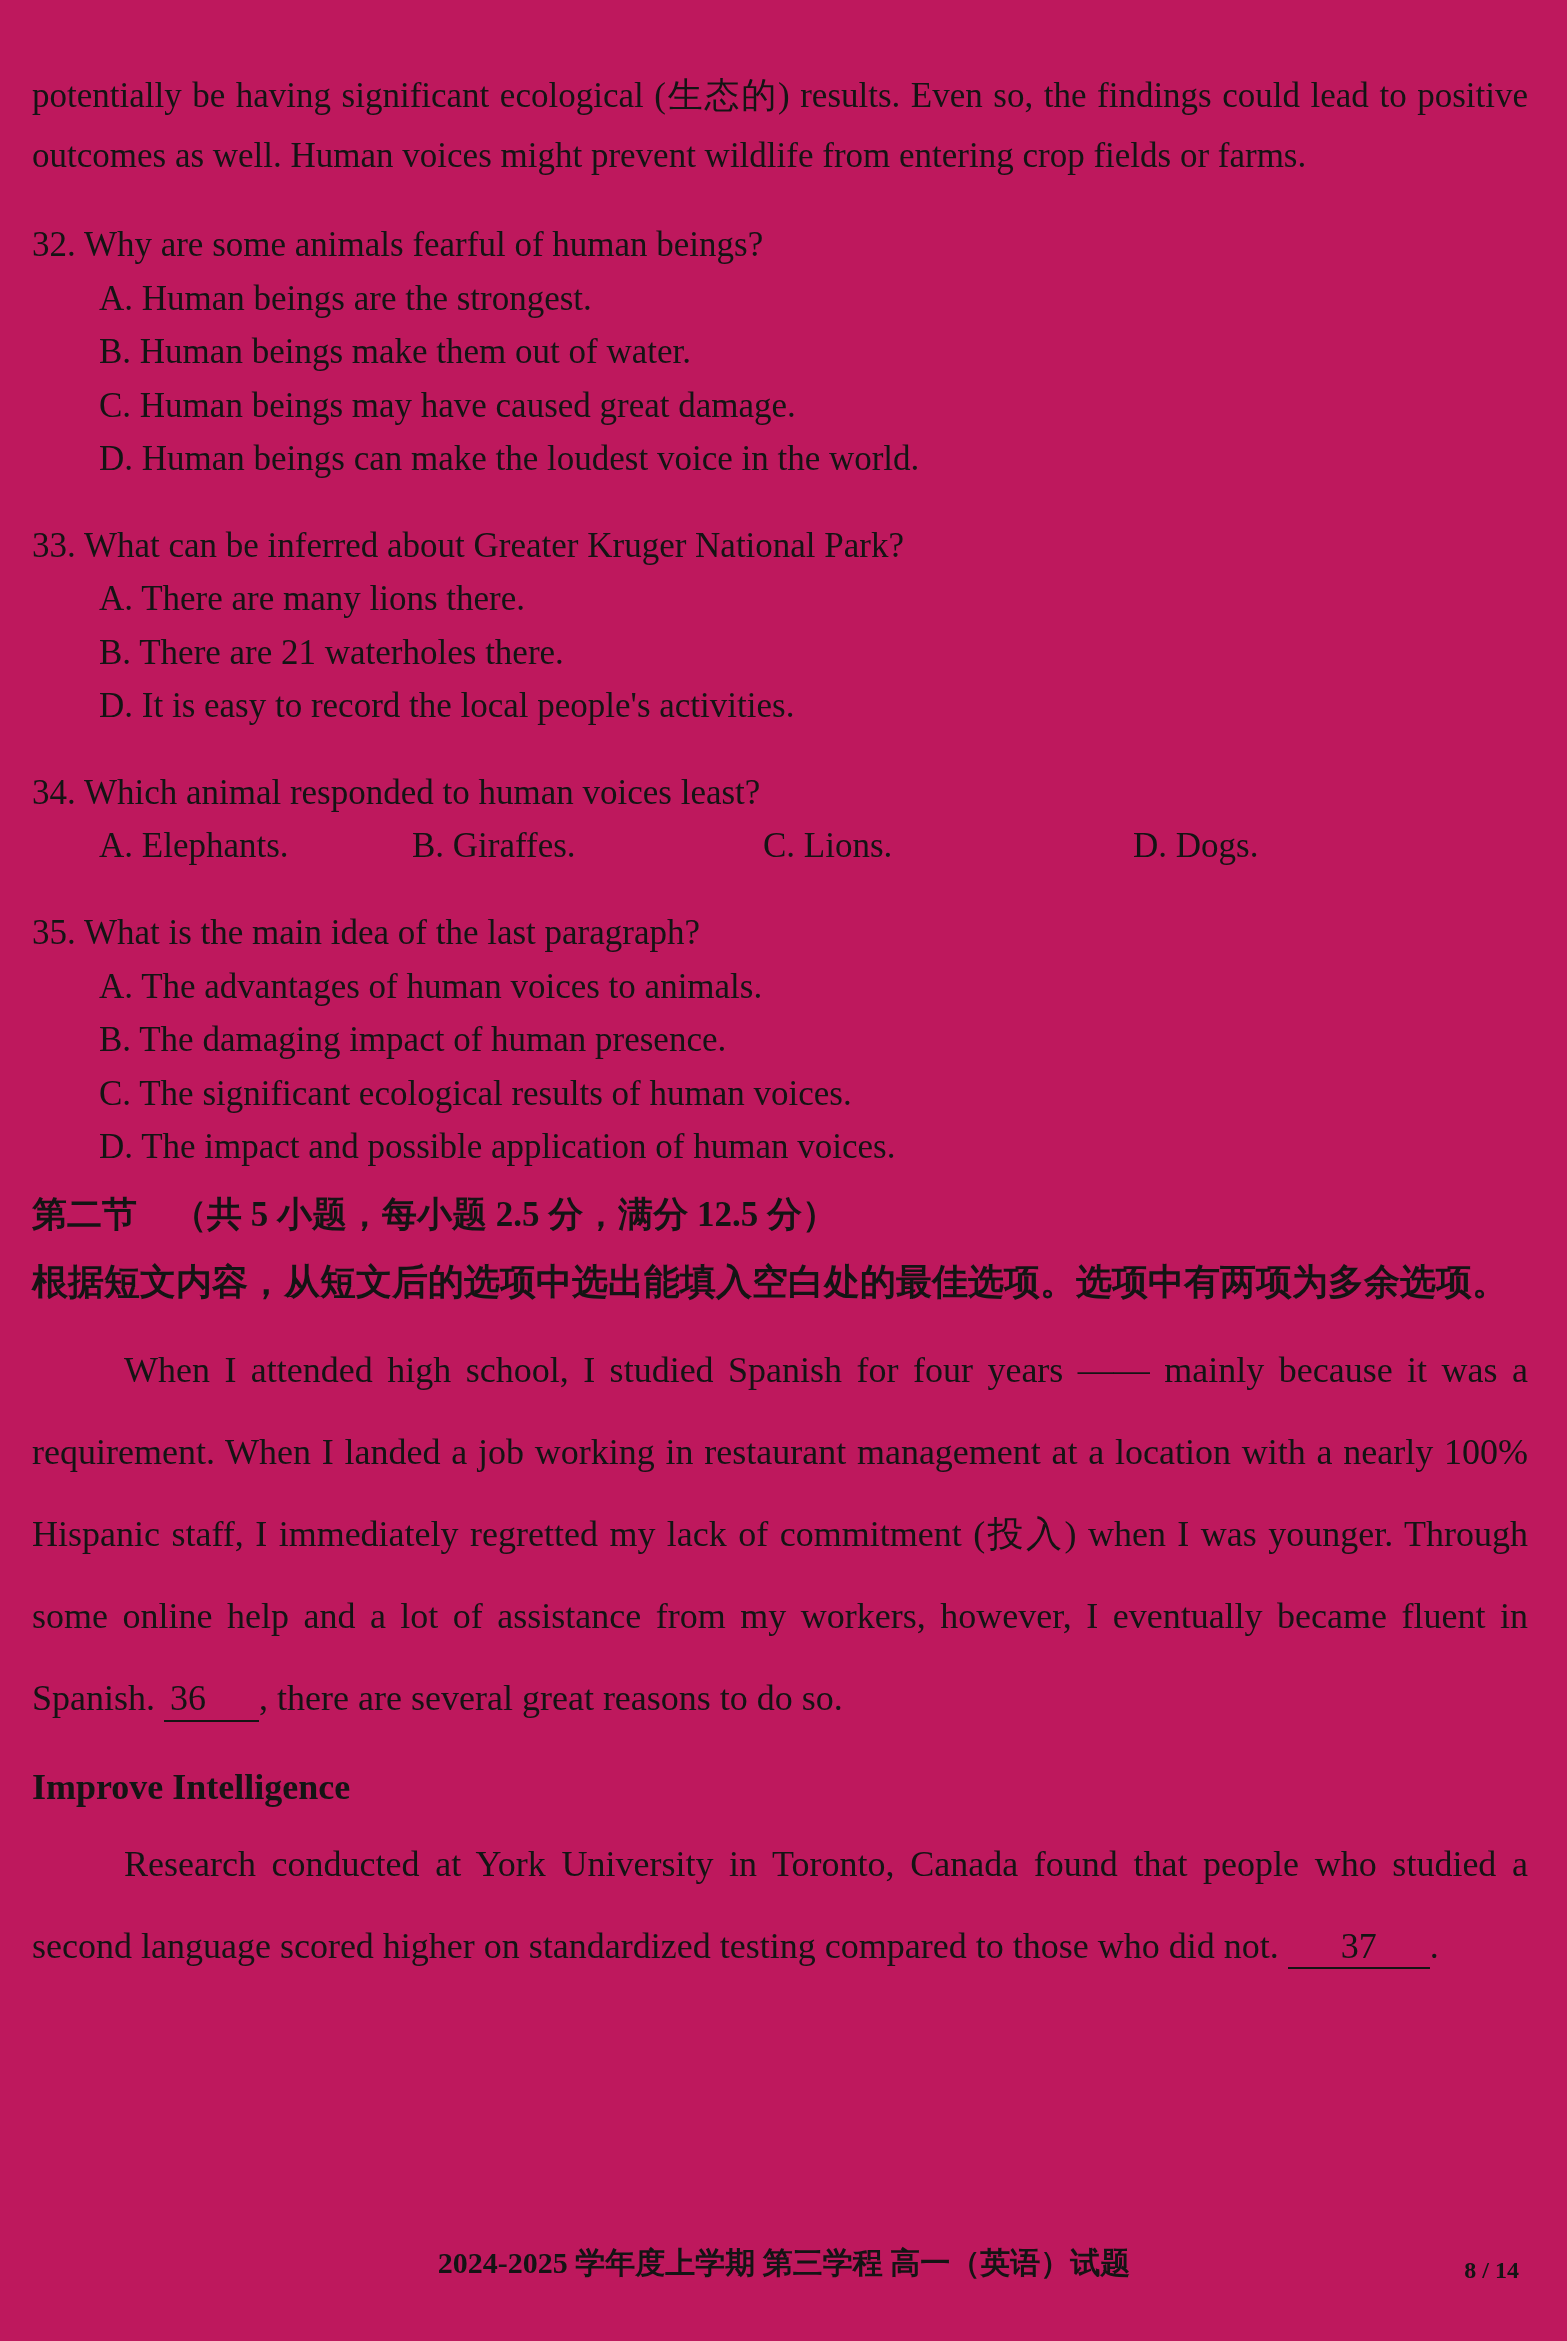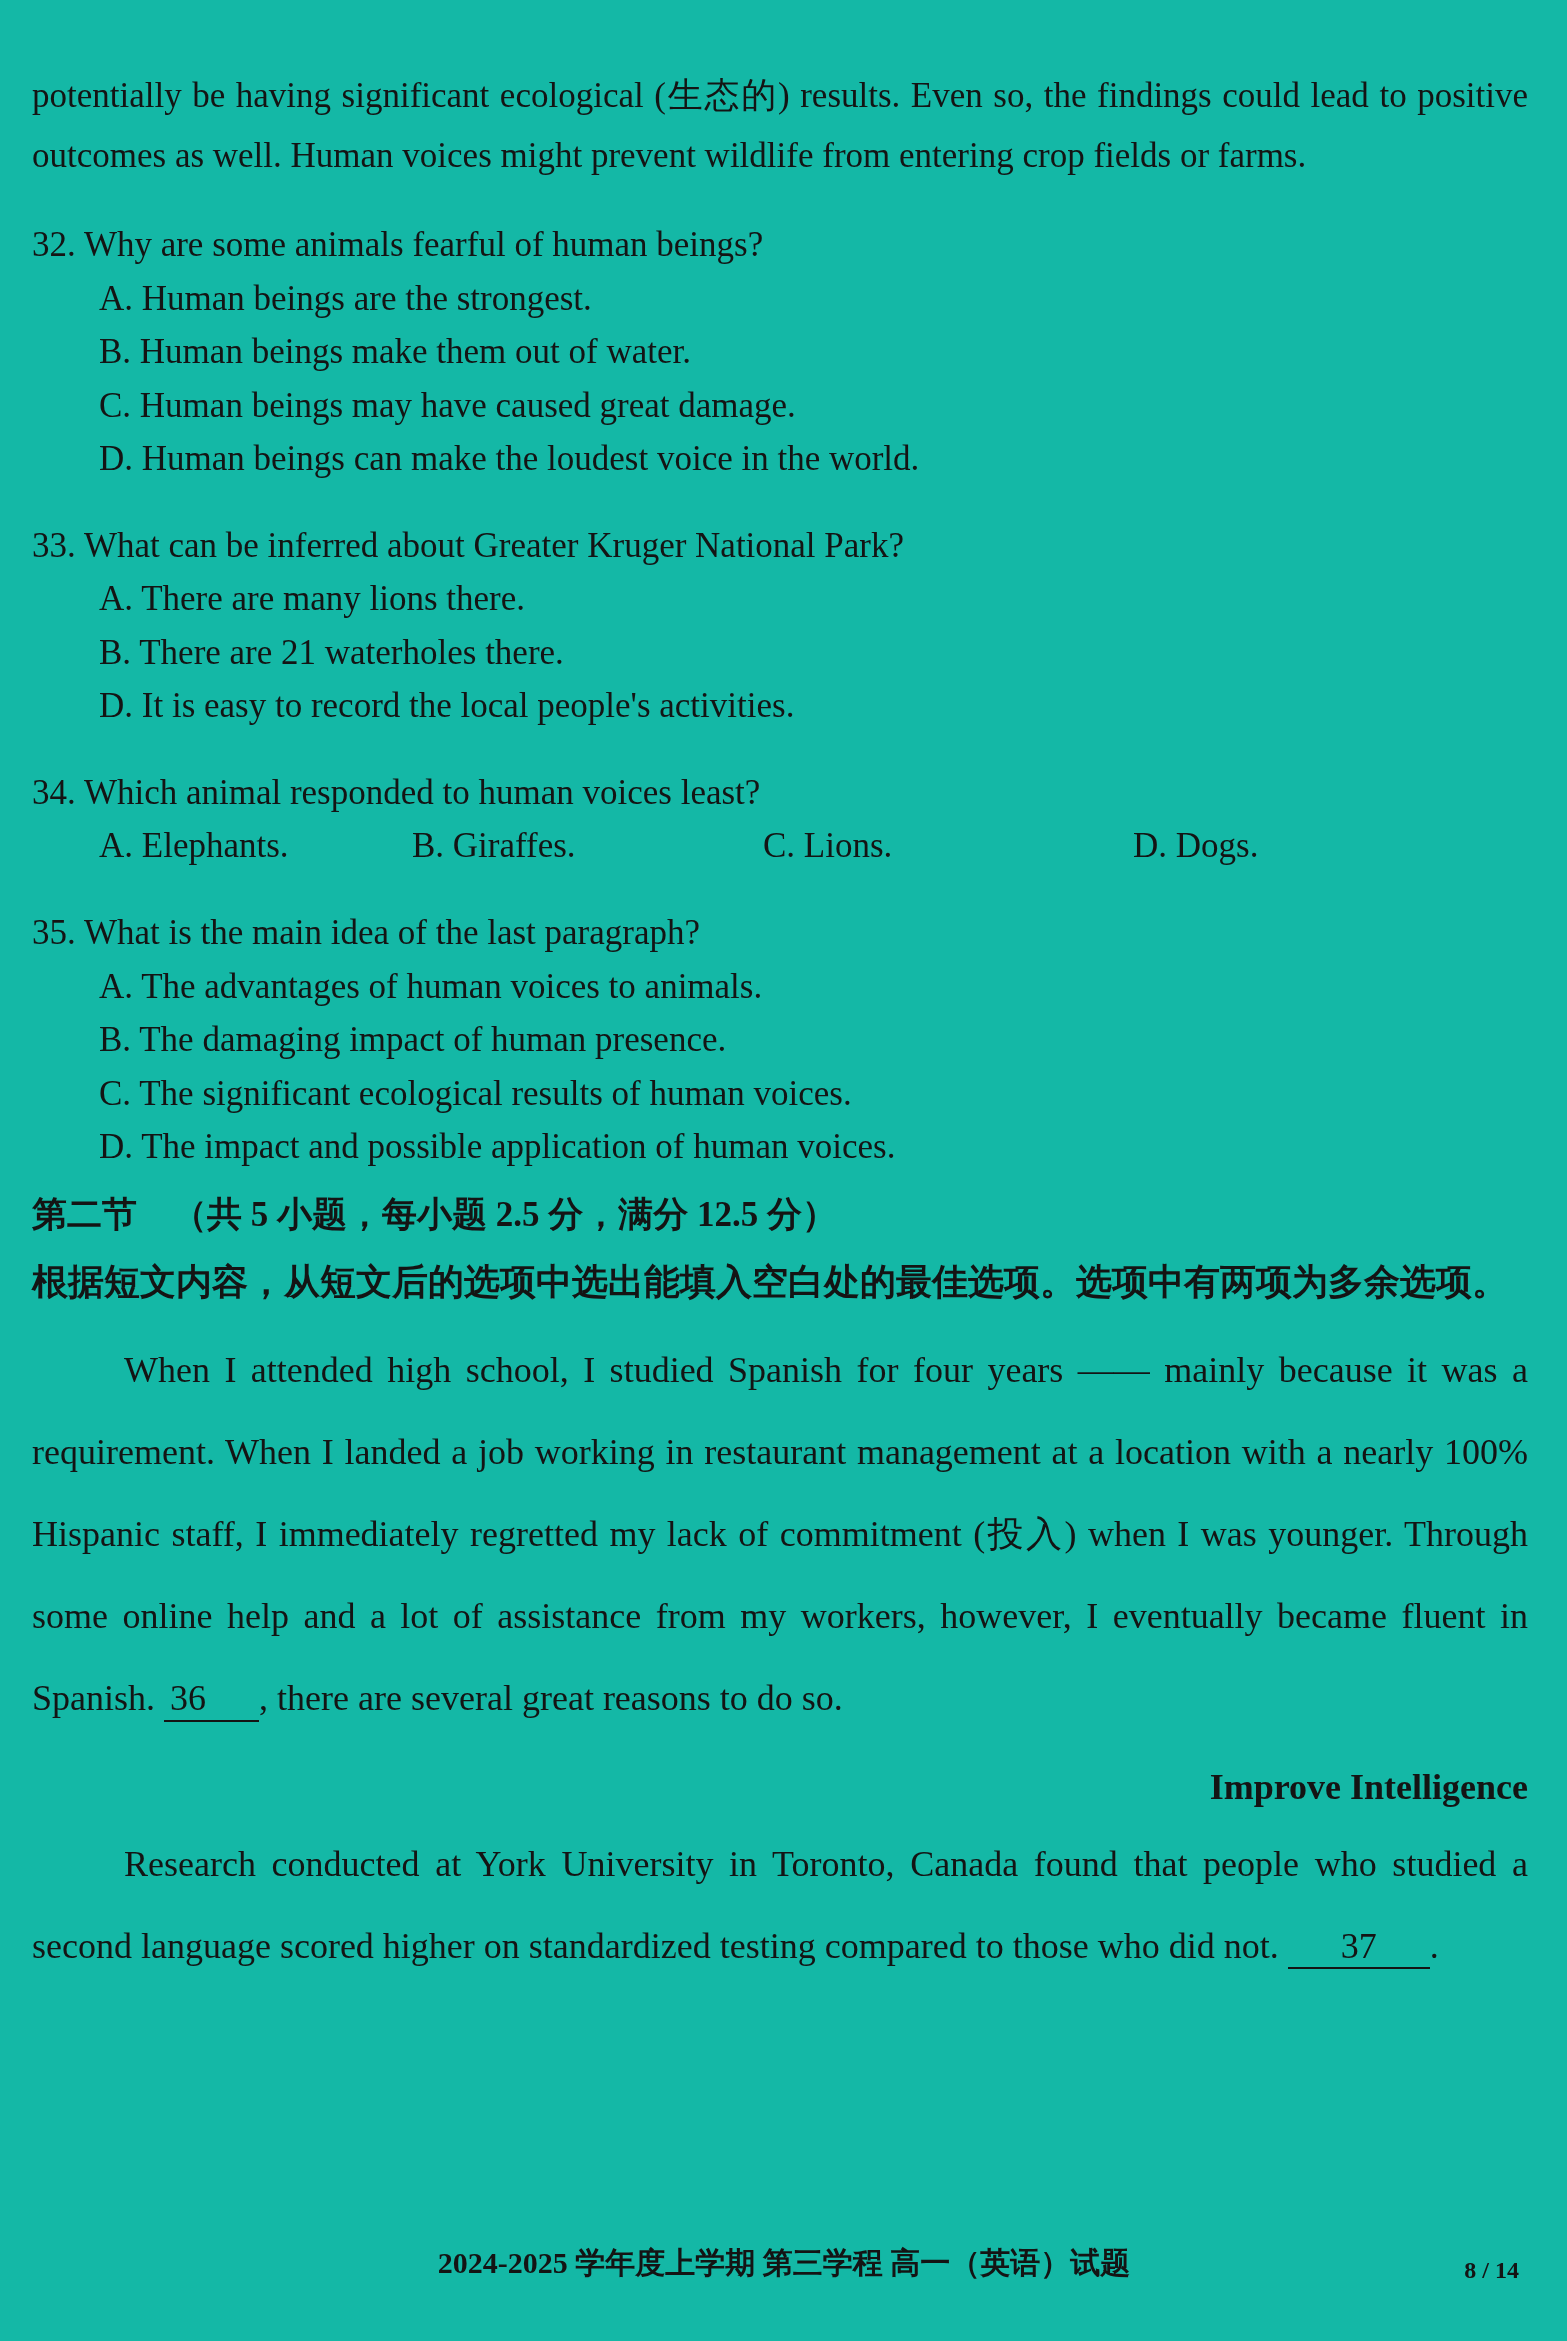--- a/index.html
+++ b/index.html
@@ -4,21 +4,21 @@
 <style>
   html, body {
     margin: 0;
     padding: 0;
     background: #d9d9d9;
   }
   .page {
     width: 1568px;
     height: 2342px;
     margin: 0 auto;
-    background: #14b8a6;
+    background: #be185d;
     position: relative;
     box-sizing: border-box;
     padding: 66px 40px 0 32px;
     font-family: "Liberation Serif", "DejaVu Serif", serif;
     color: #141414;
   }
   .intro {
     margin: 0;
     font-size: 35px;
     line-height: 1.70;
@@ -63,21 +63,20 @@
     padding: 0 53px 1.5px 6.1px;
   }
   .blank-ext {
     padding-left: 53px;
   }
   .subheading {
     margin-top: 20px;
     font-size: 36px;
     font-weight: bold;
     line-height: 1.5;
-    text-align: right;
   }
   .footer {
     position: absolute;
     left: 0;
     bottom: 58px;
     width: 100%;
     text-align: center;
     font-size: 30px;
     font-weight: bold;
   }

